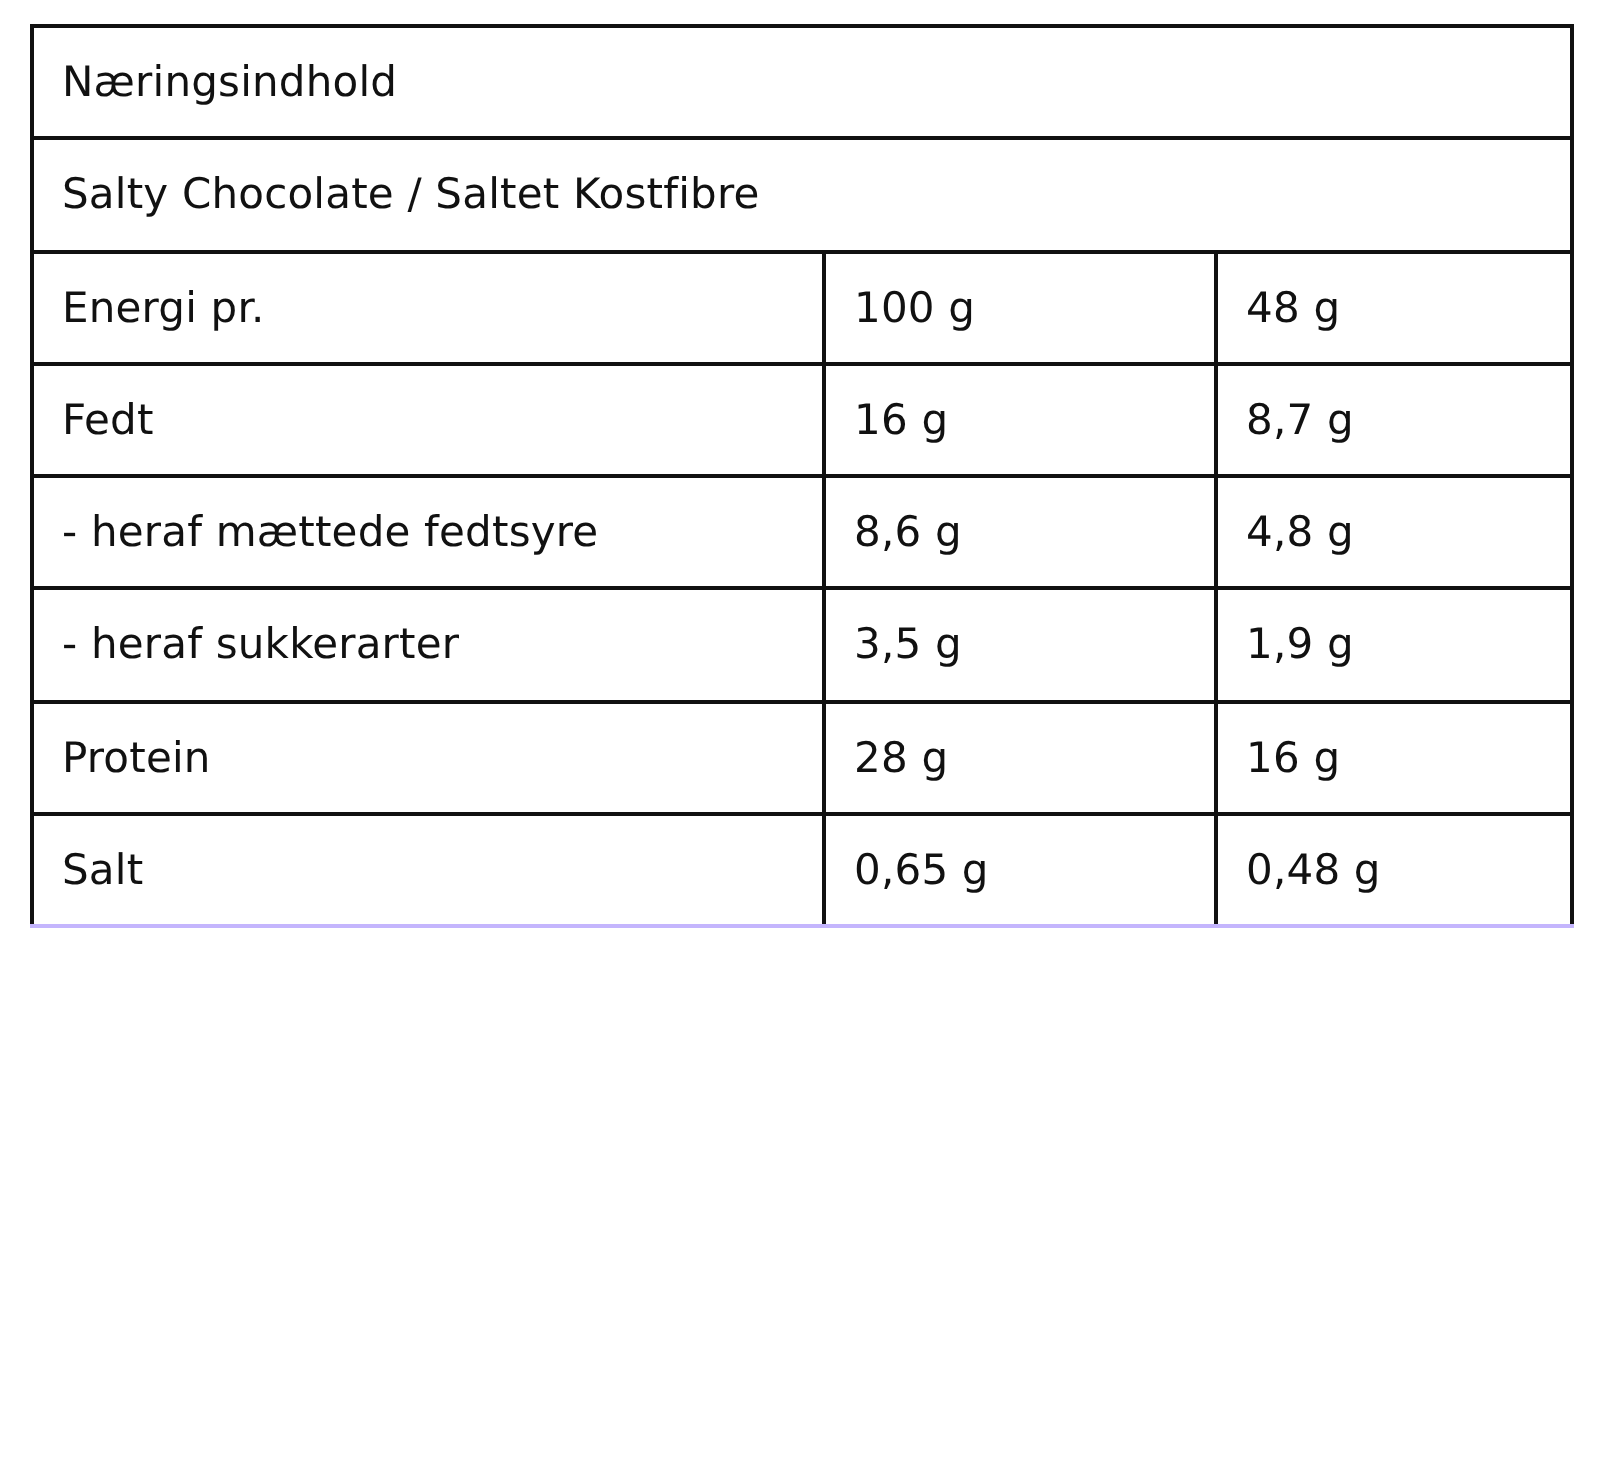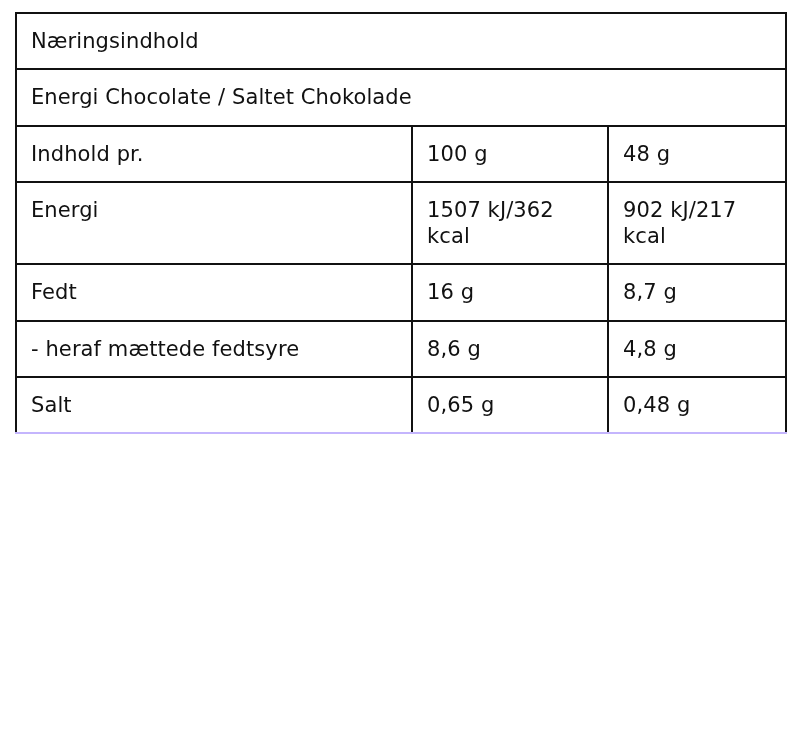--- a/index.html
+++ b/index.html
@@ -72,42 +72,47 @@
     <colgroup>
       <col class="c-name">
       <col class="c-v1">
       <col class="c-v2">
     </colgroup>
     <tbody>
       <tr>
         <td class="title-cell" colspan="3">Næringsindhold</td>
       </tr>
       <tr>
-        <td class="subtitle-cell" colspan="3">Energi Chocolate / Saltet Chokolade</td>
+        <td class="subtitle-cell" colspan="3">Salty Chocolate / Saltet Kostfibre</td>
       </tr>
       <tr>
-        <td class="header-cell">Indhold pr.</td>
+        <td class="header-cell">Energi pr.</td>
         <td class="header-cell">100 g</td>
         <td class="header-cell">48 g</td>
       </tr>
 
-      <tr>
-        <td class="row-label energy-cell">Energi</td>
-        <td class="row-value energy-cell">1507 kJ/362 kcal</td>
-        <td class="row-value energy-cell">902 kJ/217 kcal</td>
-      </tr>
       <tr>
         <td class="row-label">Fedt</td>
         <td class="row-value">16 g</td>
         <td class="row-value">8,7 g</td>
       </tr>
       <tr>
         <td class="row-label">- heraf mættede fedtsyre</td>
         <td class="row-value">8,6 g</td>
         <td class="row-value">4,8 g</td>
+      </tr>
+      <tr>
+        <td class="row-label">- heraf sukkerarter</td>
+        <td class="row-value">3,5 g</td>
+        <td class="row-value">1,9 g</td>
+      </tr>
+      <tr>
+        <td class="row-label">Protein</td>
+        <td class="row-value">28 g</td>
+        <td class="row-value">16 g</td>
       </tr>
       <tr class="last-row">
         <td class="row-label">Salt</td>
         <td class="row-value">0,65 g</td>
         <td class="row-value">0,48 g</td>
       </tr>
     </tbody>
   </table>
 </div>
 

